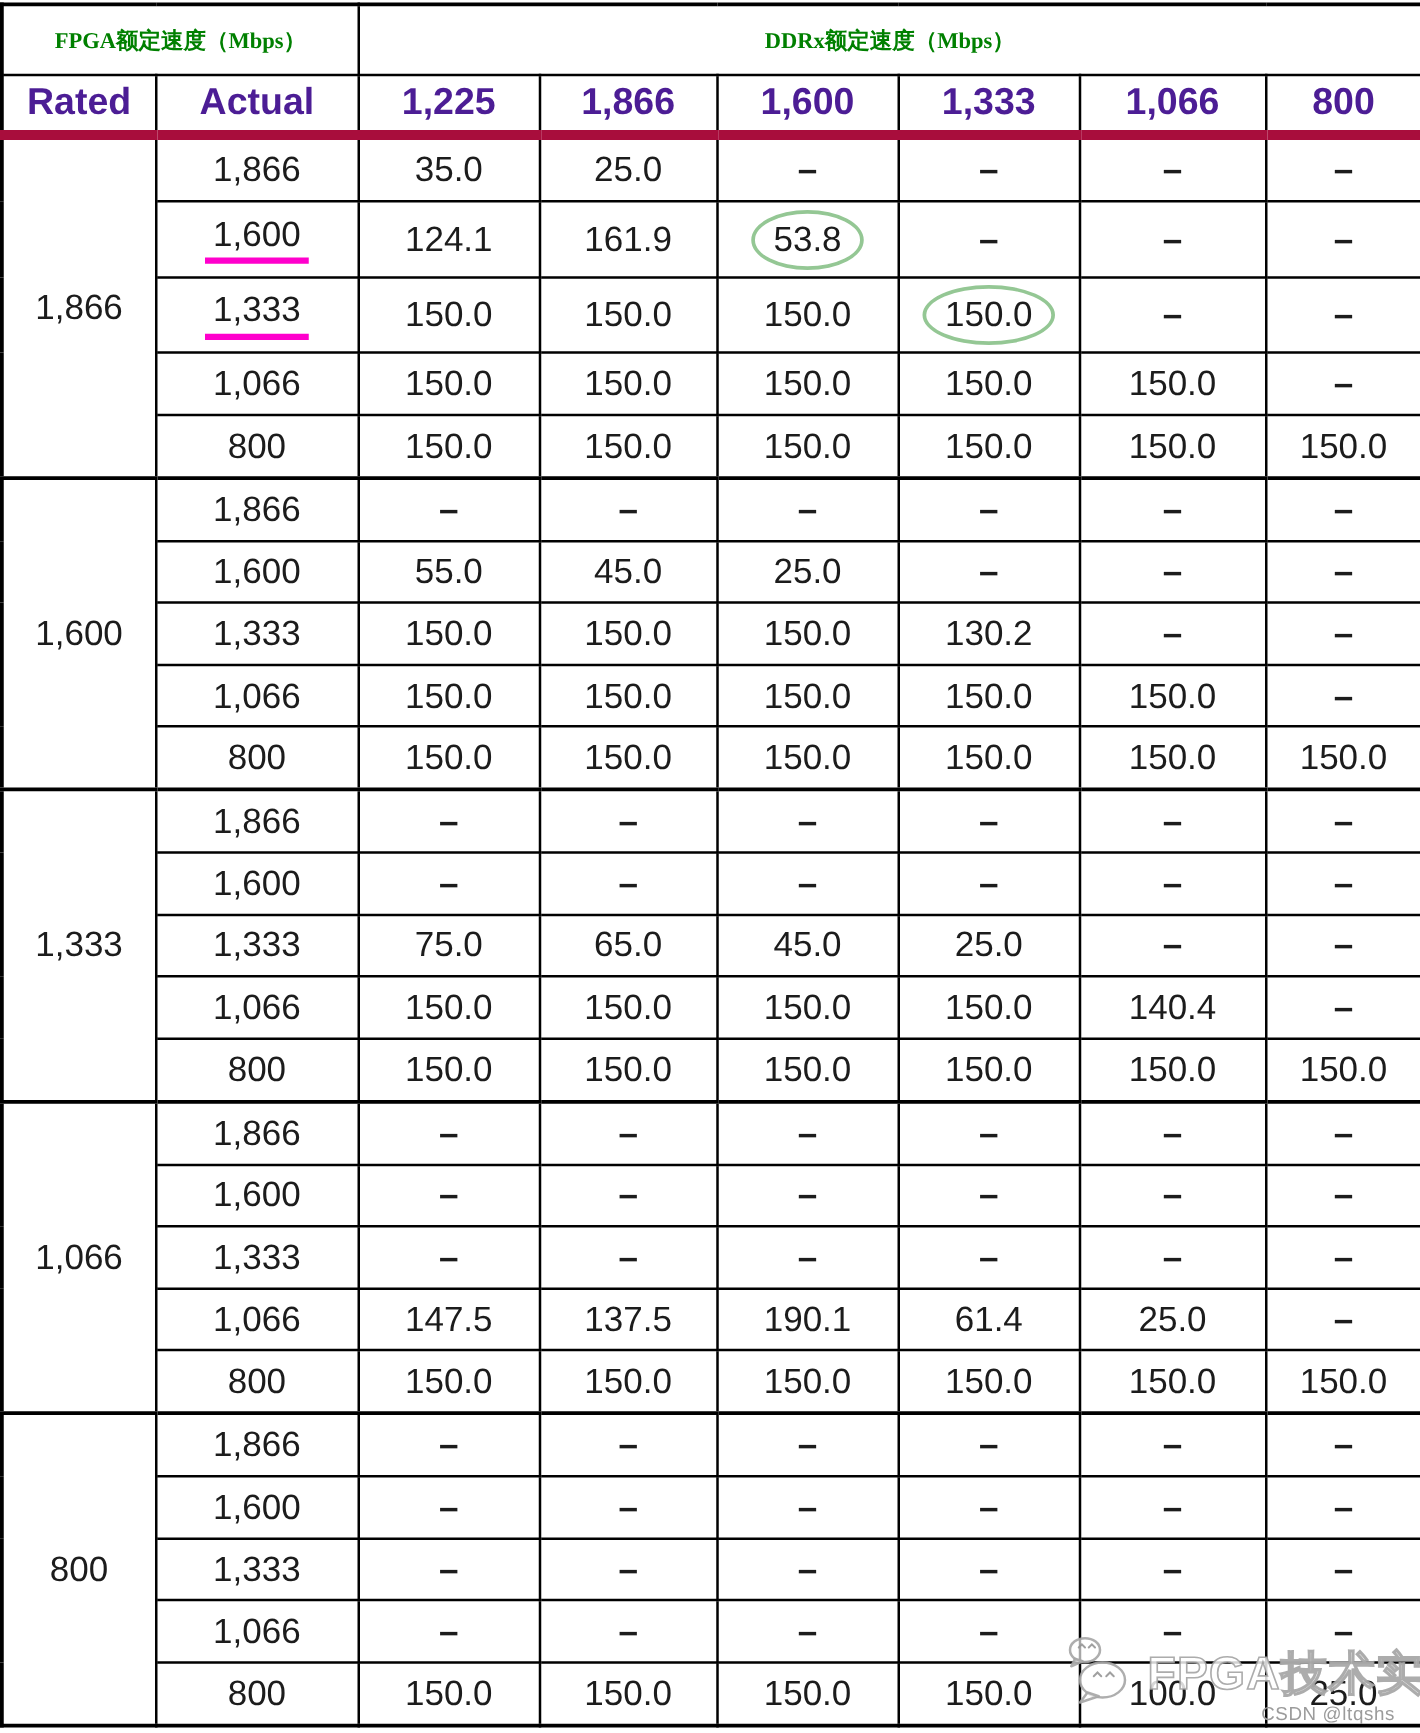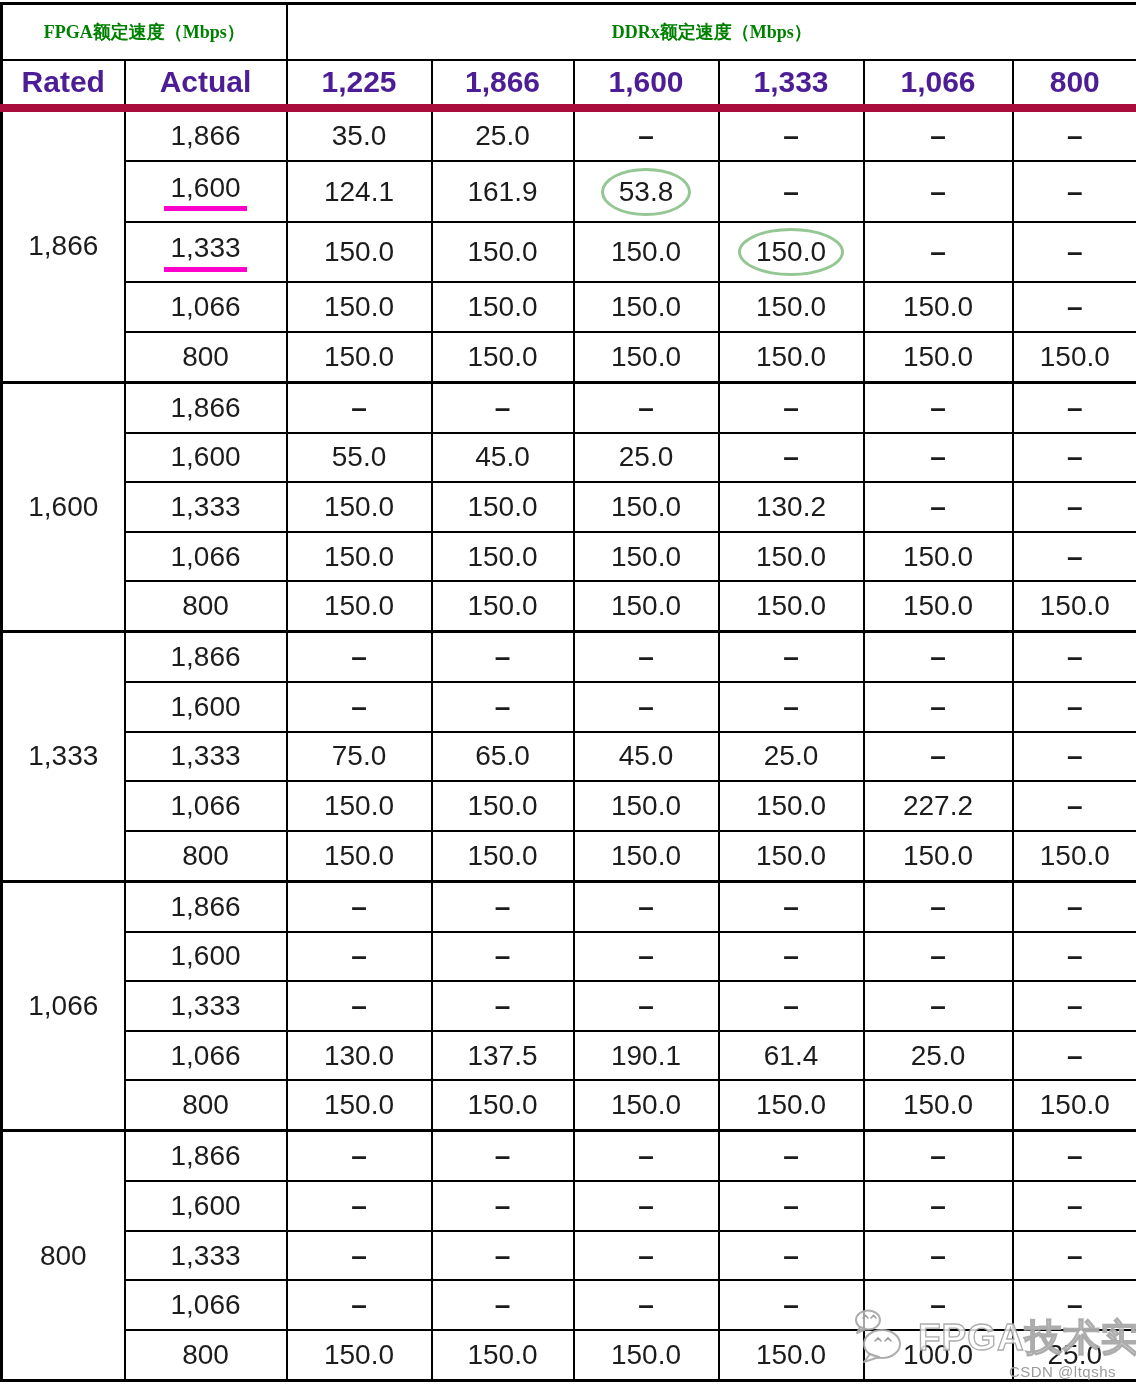--- a/index.html
+++ b/index.html
@@ -254,21 +254,21 @@
         <td class="value-cell">25.0</td>
         <td class="value-cell dash">–</td>
         <td class="value-cell dash">–</td>
       </tr>
       <tr>
         <td class="actual-cell"><span>1,066</span></td>
         <td class="value-cell">150.0</td>
         <td class="value-cell">150.0</td>
         <td class="value-cell">150.0</td>
         <td class="value-cell">150.0</td>
-        <td class="value-cell">227.2</td>
+        <td class="value-cell">140.4</td>
         <td class="value-cell dash">–</td>
       </tr>
       <tr>
         <td class="actual-cell"><span>800</span></td>
         <td class="value-cell">150.0</td>
         <td class="value-cell">150.0</td>
         <td class="value-cell">150.0</td>
         <td class="value-cell">150.0</td>
         <td class="value-cell">150.0</td>
         <td class="value-cell">150.0</td>
@@ -296,21 +296,21 @@
         <td class="actual-cell"><span>1,333</span></td>
         <td class="value-cell dash">–</td>
         <td class="value-cell dash">–</td>
         <td class="value-cell dash">–</td>
         <td class="value-cell dash">–</td>
         <td class="value-cell dash">–</td>
         <td class="value-cell dash">–</td>
       </tr>
       <tr>
         <td class="actual-cell"><span>1,066</span></td>
-        <td class="value-cell">130.0</td>
+        <td class="value-cell">147.5</td>
         <td class="value-cell">137.5</td>
         <td class="value-cell">190.1</td>
         <td class="value-cell">61.4</td>
         <td class="value-cell">25.0</td>
         <td class="value-cell dash">–</td>
       </tr>
       <tr>
         <td class="actual-cell"><span>800</span></td>
         <td class="value-cell">150.0</td>
         <td class="value-cell">150.0</td>

